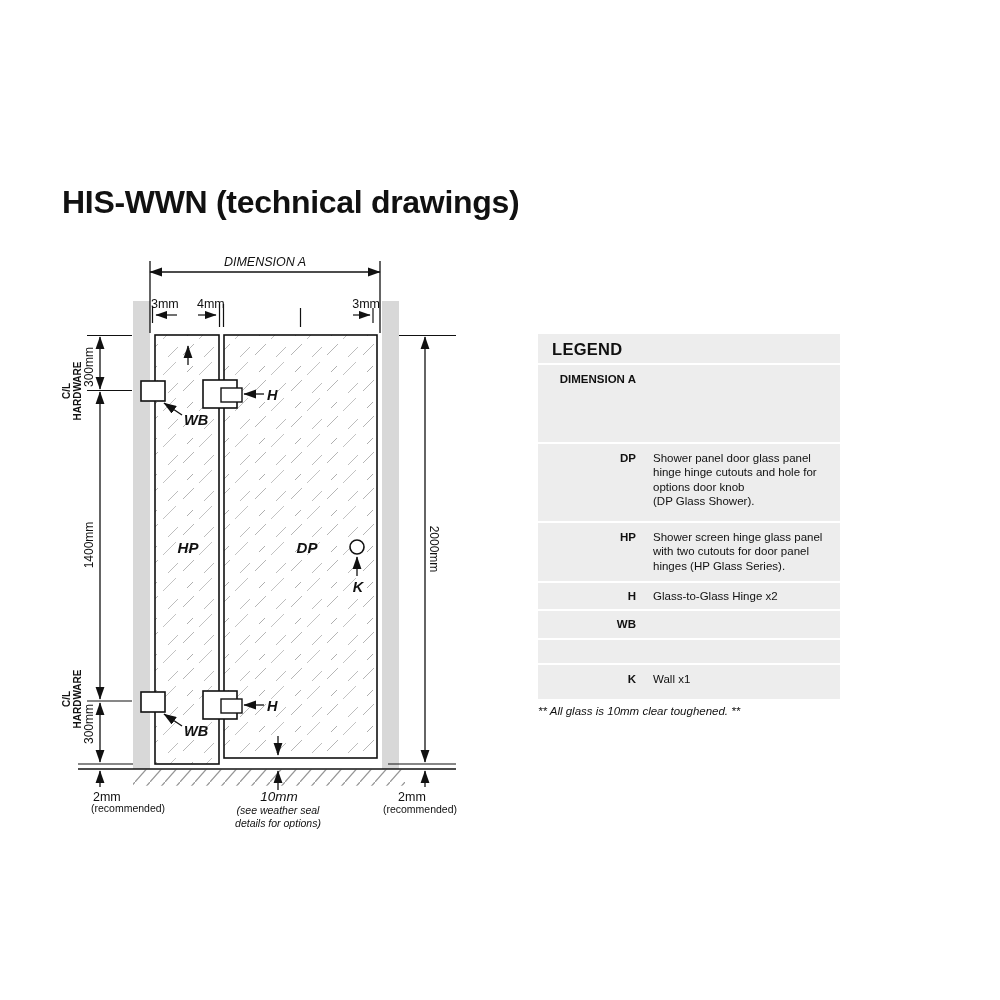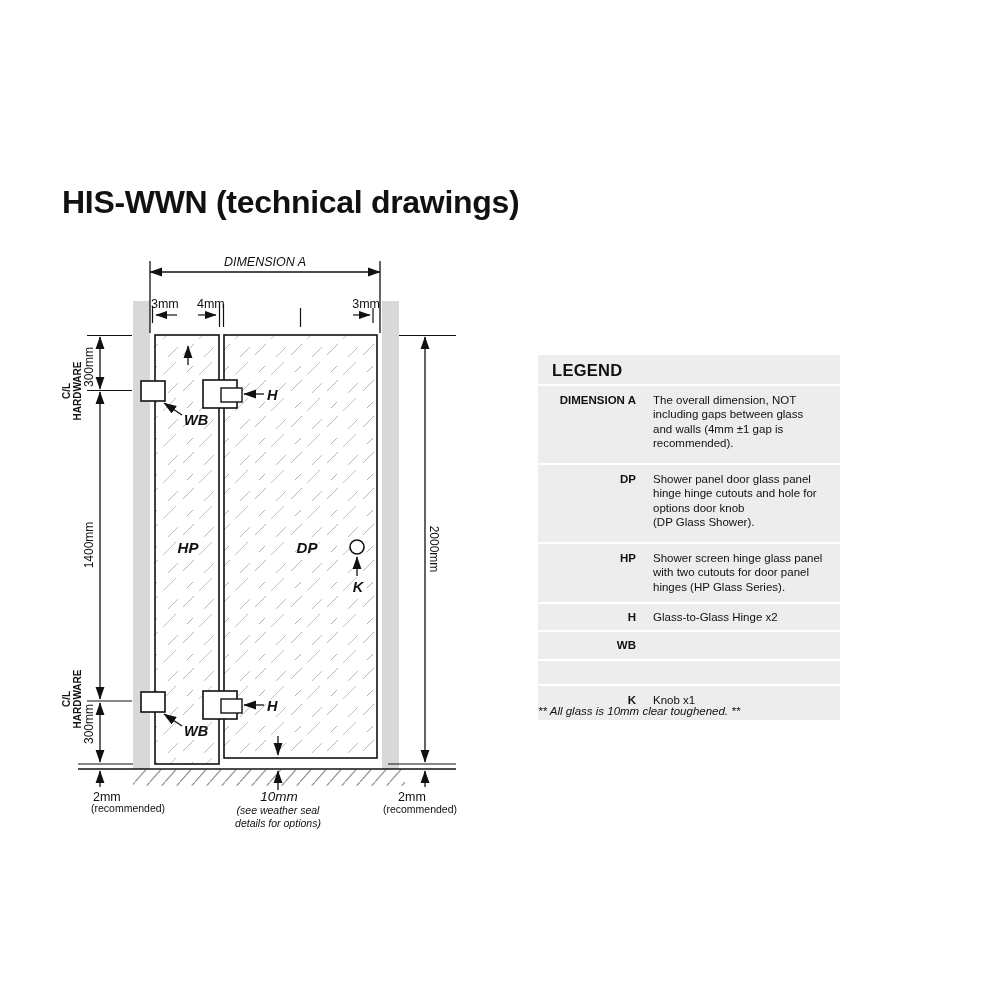--- a/index.html
+++ b/index.html
@@ -12,21 +12,21 @@
   .dimtxt{font-size:12.5px;}
   .dimtxt-i{font-size:12.5px;font-style:italic;}
   .rot{font-size:12px;}
   .clh{font-size:10px;font-weight:bold;}
   .small{font-size:10.5px;}
   .small-i{font-size:10.5px;font-style:italic;}
   .mid-i{font-size:13.5px;font-style:italic;}
   .lbl{font-size:14.5px;font-weight:bold;font-style:italic;}
   .plbl{font-size:15px;font-weight:bold;font-style:italic;}
   
-  .legend{position:absolute;left:538px;top:334px;width:302px;background:#ededed;margin-top:21px;}
+  .legend{position:absolute;left:538px;top:334px;width:302px;background:#ededed;}
   .legend-title{height:29px;box-sizing:border-box;padding:6px 0 0 14px;
       font-size:16.5px;font-weight:bold;letter-spacing:.3px;}
   .lrow{box-sizing:border-box;border-top:2px solid #fff;display:grid;
       grid-template-columns:98px 1fr;column-gap:17px;}
   .lrow .term{text-align:right;font-weight:bold;font-size:11.5px;line-height:14.4px;}
   .lrow .desc{font-size:11.5px;line-height:14.4px;}
   .nowrap{white-space:nowrap;overflow:visible;}
   .footnote{position:absolute;left:538px;top:705px;width:302px;
       font-size:11.5px;font-style:italic;}
 </style>
@@ -142,26 +142,20 @@
   <text x="278" y="827" text-anchor="middle" class="small-i">details for options)</text>
   <text x="412" y="801" text-anchor="middle" class="dimtxt">2mm</text>
   <text x="420" y="813" text-anchor="middle" class="small">(recommended)</text>
 </svg>
 
 <div class="legend">
   <div class="legend-title">LEGEND</div>
 
   <div class="lrow" style="height:79px;padding-top:7px">
     <div class="term">DIMENSION A</div>
-    <div class="desc">
-      <div>The overall dimension, NOT</div>
-      <div>including gaps between glass</div>
-      <div>and walls (4mm ±1 gap is</div>
-      <div>recommended).</div>
-    </div>
   </div>
 
   <div class="lrow" style="height:79px;padding-top:7px">
     <div class="term">DP</div>
     <div class="desc">
       <div>Shower panel door glass panel</div>
       <div>hinge hinge cutouts and hole for</div>
       <div>options door knob</div>
       <div>(DP Glass Shower).</div>
     </div>
@@ -188,18 +182,18 @@
   </div>
 
   <div class="lrow" style="height:25px">
     <div class="term"></div>
     <div class="desc"></div>
   </div>
 
   <div class="lrow" style="height:36px;padding-top:7px">
     <div class="term">K</div>
     <div class="desc">
-      <div>Knob x1</div>
+      <div>Wall x1</div>
     </div>
   </div>
 </div>
 
 <div class="footnote">** All glass is 10mm clear toughened. **</div>
 
 </body></html>

